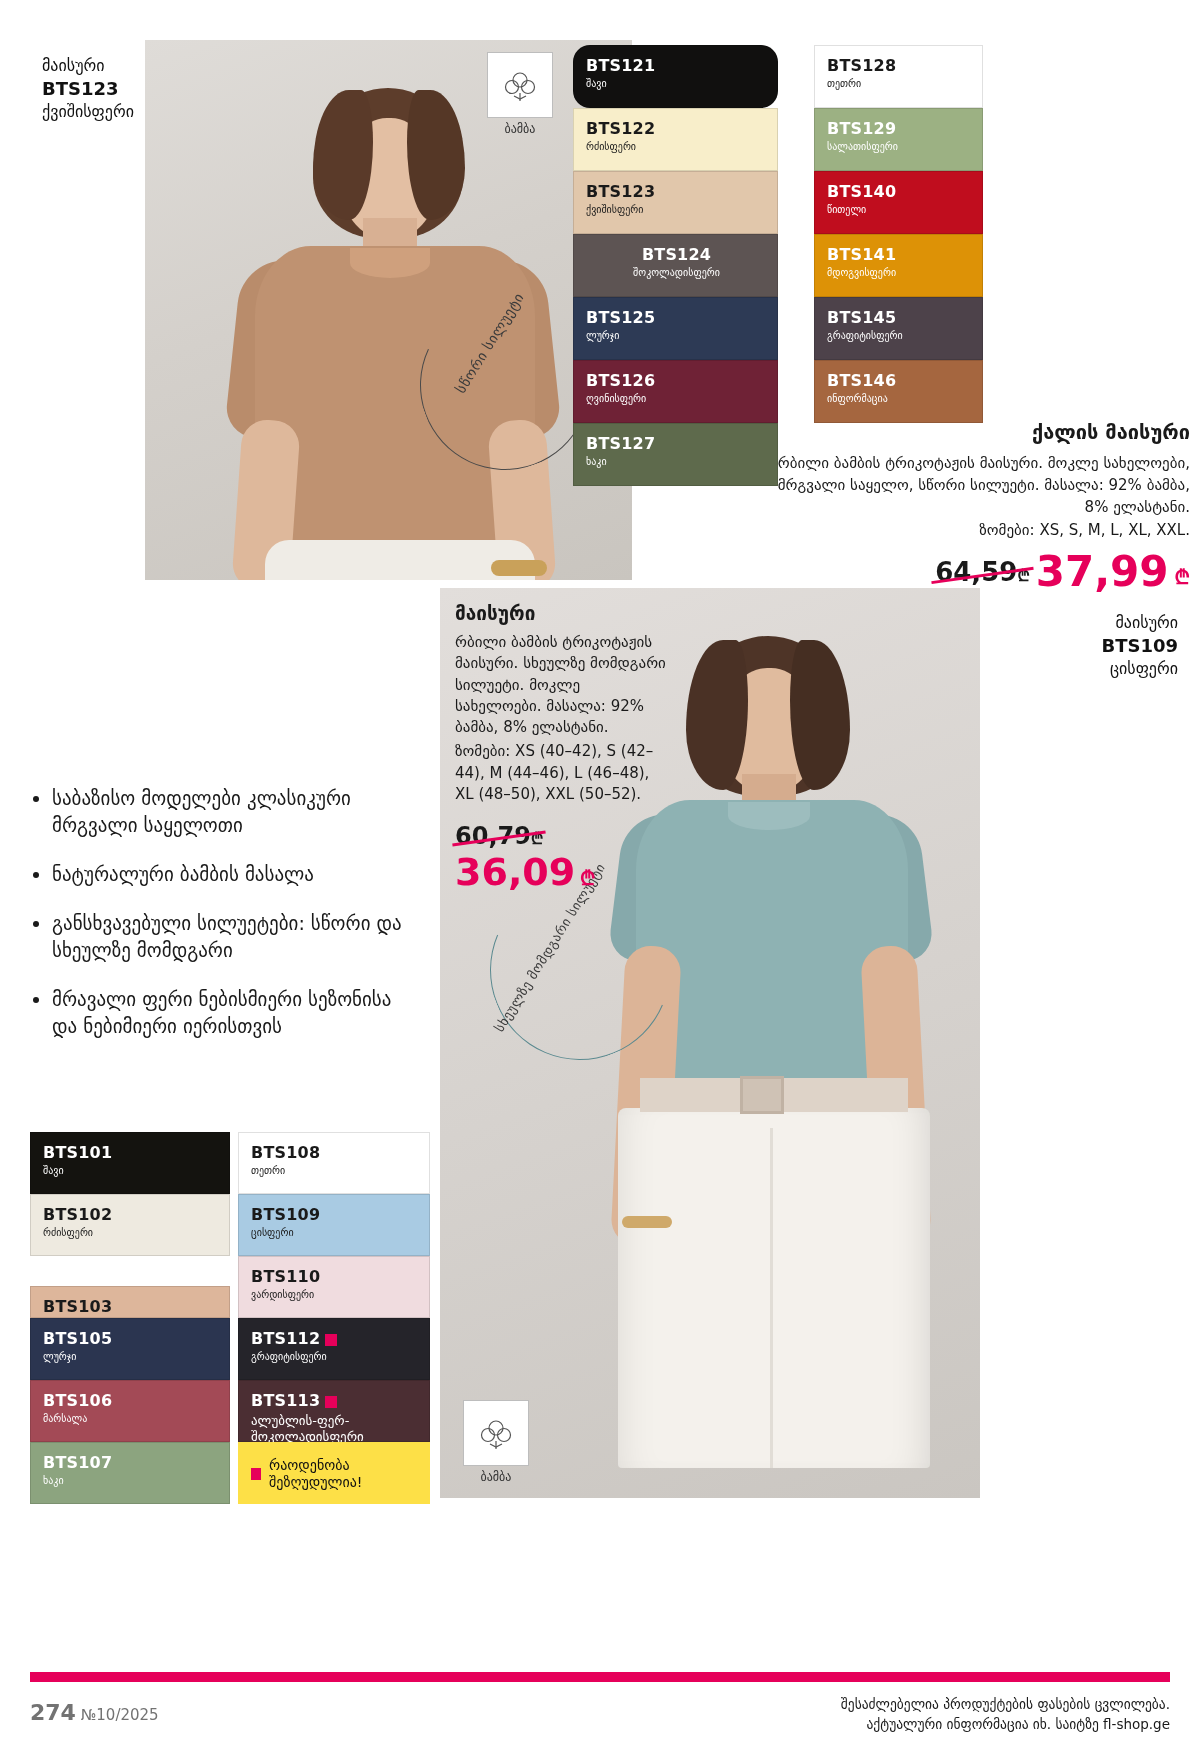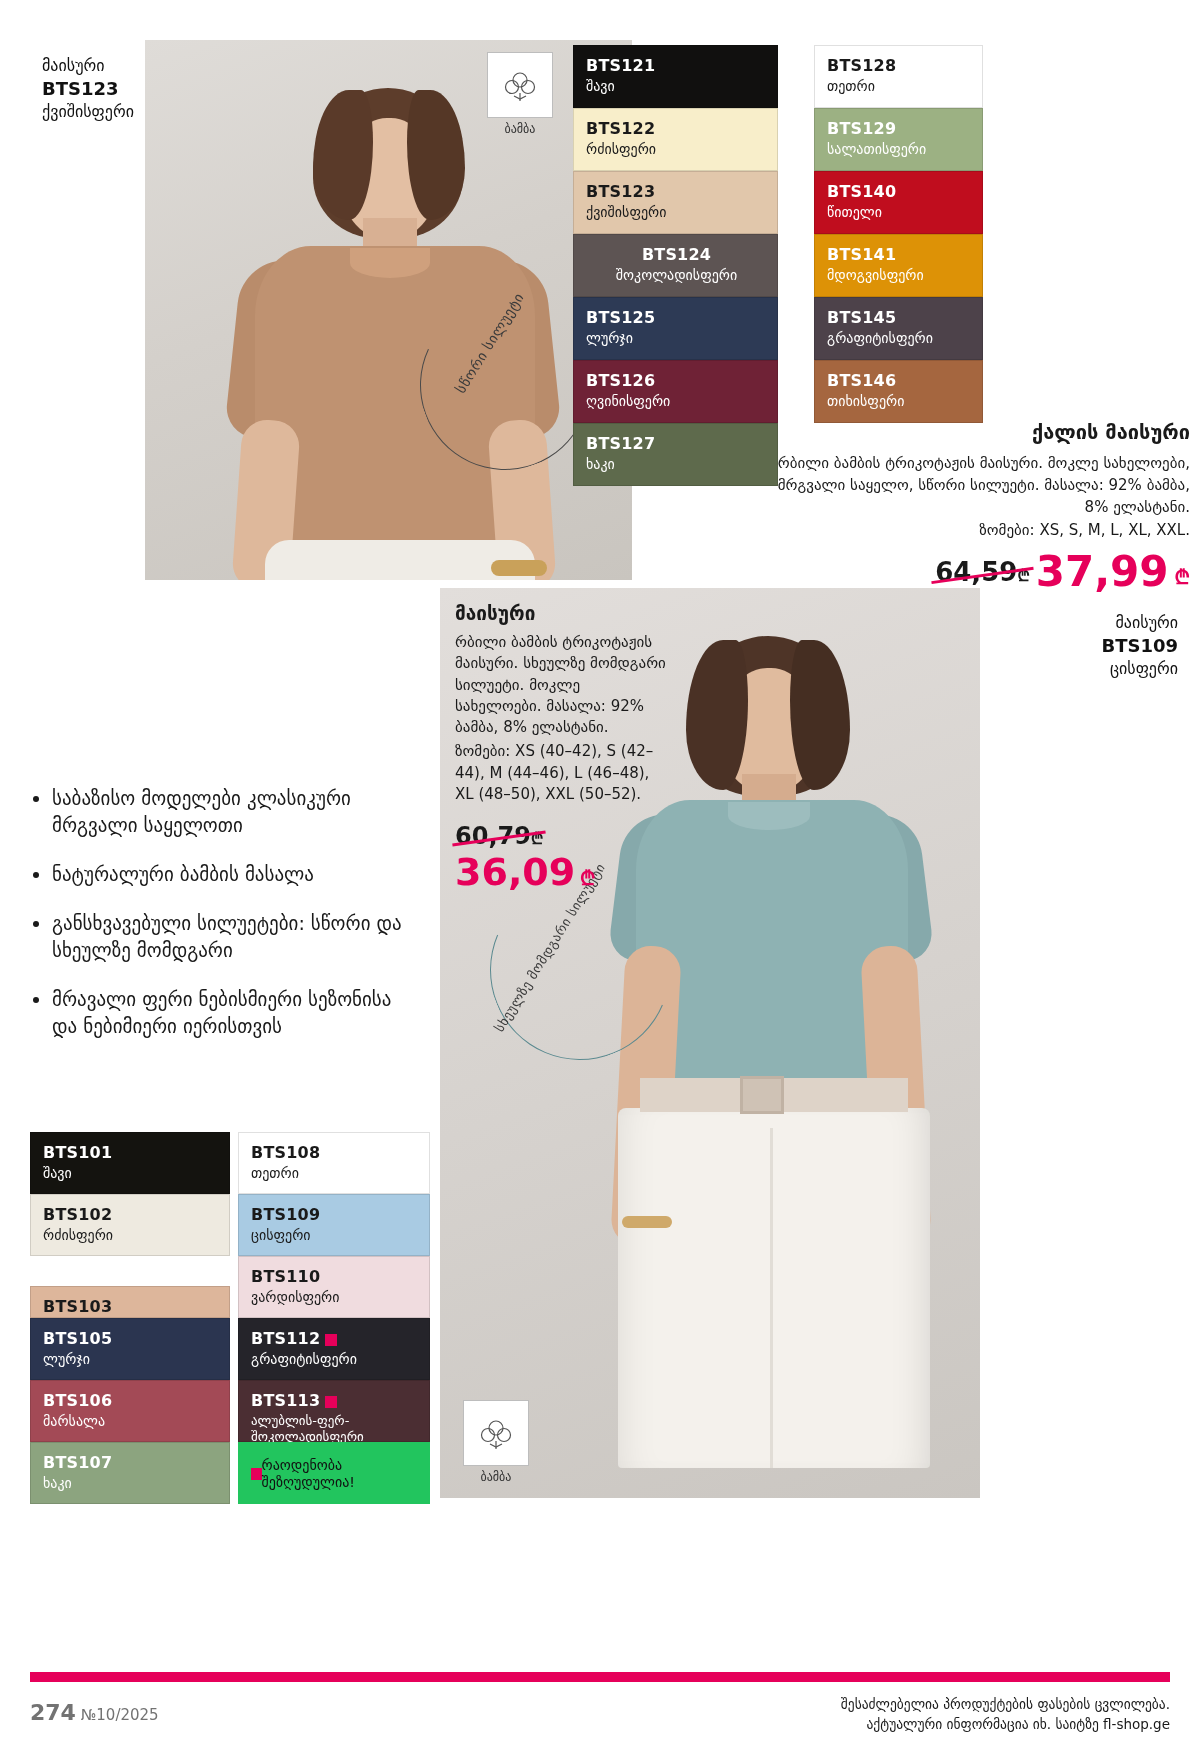--- a/index.html
+++ b/index.html
@@ -161,21 +161,21 @@
   }
   .cotton-label { position:absolute; font-size:12px; color:#333; text-align:center; width:66px; }
 
   
   .swatch-table { position:absolute; display:grid; }
   .sw {
     position:relative; padding:10px 10px 8px 12px; font-size:16px; line-height:1.2;
     border:1px solid rgba(0,0,0,0.12);
   }
   .sw .code { font-weight:bold; display:block; margin-bottom:3px; letter-spacing:0.2px; }
-  .sw .nm { display:block; font-size:14px; }
+  .sw .nm { display:block; font-size:10px; }
   .sw.dark { color:#ffffff; }
   .sw.light { color:#1a1a1a; }
 
   .redsq { display:inline-block; width:12px; height:12px; background:#e6005a; margin-left:5px; vertical-align:middle;}
 
   
   .desc-right {
     position:absolute; left:775px; top:418px; width:415px; text-align:right;
     font-size:15px; color:#1a1a1a; line-height:1.45;
   }
@@ -260,21 +260,21 @@
       <circle cx="12" cy="22" r="6.5" fill="none" stroke="#555" stroke-width="1.2"></circle>
       <circle cx="28" cy="22" r="6.5" fill="none" stroke="#555" stroke-width="1.2"></circle>
       <path d="M20 28 L20 36" stroke="#555" stroke-width="1.2" fill="none"></path>
       <path d="M14 31 L20 34 L26 31" stroke="#555" stroke-width="1.2" fill="none"></path>
     </svg>
   </div>
   <div class="cotton-label" style="left:487px; top:122px;">ბამბა</div>
 
   <div class="swatch-table" style="left:573px; top:45px; width:608px; grid-template-columns:205px 205px; grid-auto-rows:63px; gap:0 0;">
 
-    <div class="sw dark" style="background:#11100f;">
+    <div class="sw dark" style="background:#11100f;border-radius:17px;">
       <span class="code">BTS121</span>
       <span class="nm">შავი</span>
     </div>
     <div class="sw light" style="background:#ffffff; margin-left:36px;">
       <span class="code">BTS128</span>
       <span class="nm">თეთრი</span>
     </div>
 
     <div class="sw light" style="background:#f8eeca;">
       <span class="code">BTS122</span>
@@ -311,21 +311,21 @@
       <span class="code">BTS145</span>
       <span class="nm">გრაფიტისფერი</span>
     </div>
 
     <div class="sw dark" style="background:#6f2236;">
       <span class="code">BTS126</span>
       <span class="nm">ღვინისფერი</span>
     </div>
     <div class="sw dark" style="background:#a5663f; margin-left:36px;">
       <span class="code">BTS146</span>
-      <span class="nm">თიხისფერი</span>
+      <span class="nm">ინფორმაცია</span>
     </div>
 
     <div class="sw dark" style="background:#5e6a4c;">
       <span class="code">BTS127</span>
       <span class="nm">ხაკი</span>
     </div>
   </div>
 
   <div class="desc-right">
     <span class="ttl">ქალის მაისური</span>
@@ -449,21 +449,21 @@
     </div>
     <div class="sw dark" style="background:#4b2e33; margin-left:8px;">
       <span class="code"><span>BTS113</span><span class="redsq"></span></span>
       <span class="nm" style="font-size:13px;">ალუბლის-ფერ-შოკოლადისფერი</span>
     </div>
 
     <div class="sw dark" style="background:#8ca47f;">
       <span class="code">BTS107</span>
       <span class="nm">ხაკი</span>
     </div>
-    <div class="sw light" style="background:#22c55e; border-color:transparent; margin-left:8px; display:flex; align-items:center; gap:0;">
+    <div class="sw light" style="background:#fde047; border-color:transparent; margin-left:8px; display:flex; align-items:center; gap:8px;">
       <span class="redsq" style="margin-left:0;"></span>
       <span class="note-red">რაოდენობა შეზღუდულია!</span>
     </div>
   </div>
 
   <div class="footer-bar"></div>
   <div class="footer-left">
     <span class="pg">274</span>
     <span>№10/2025</span>
   </div>

